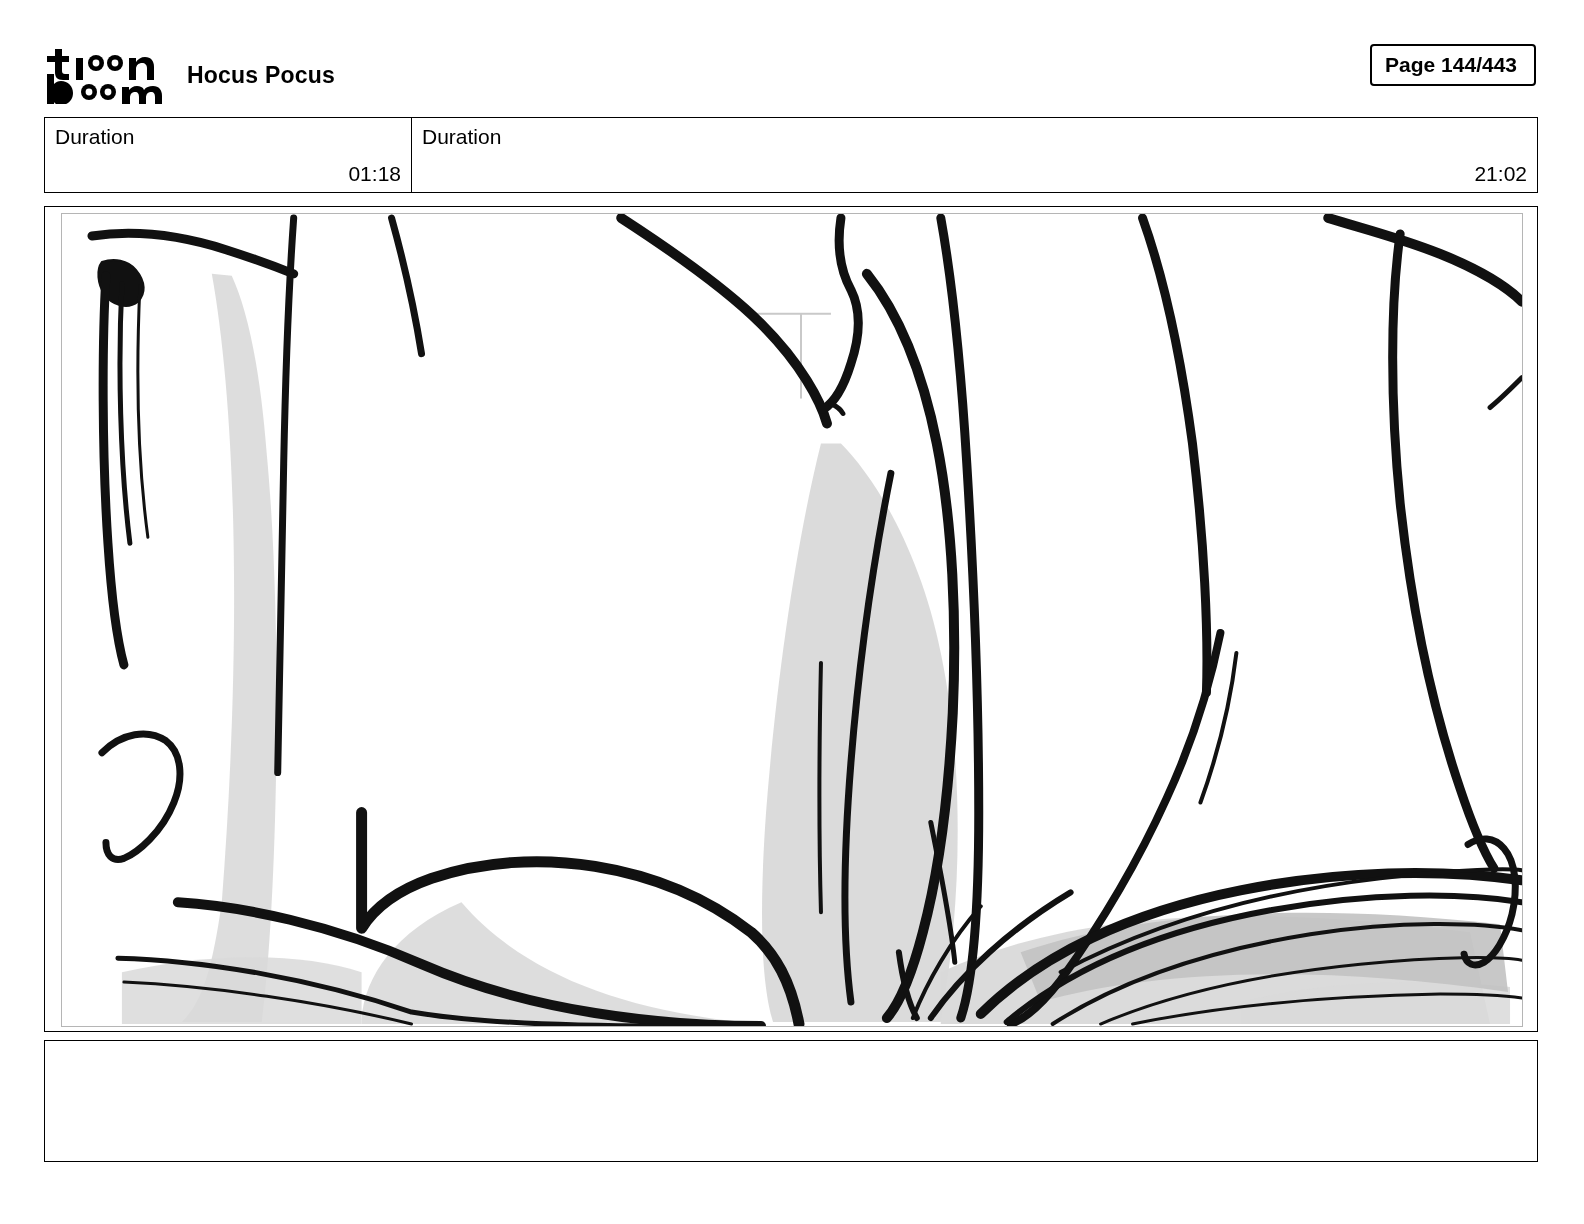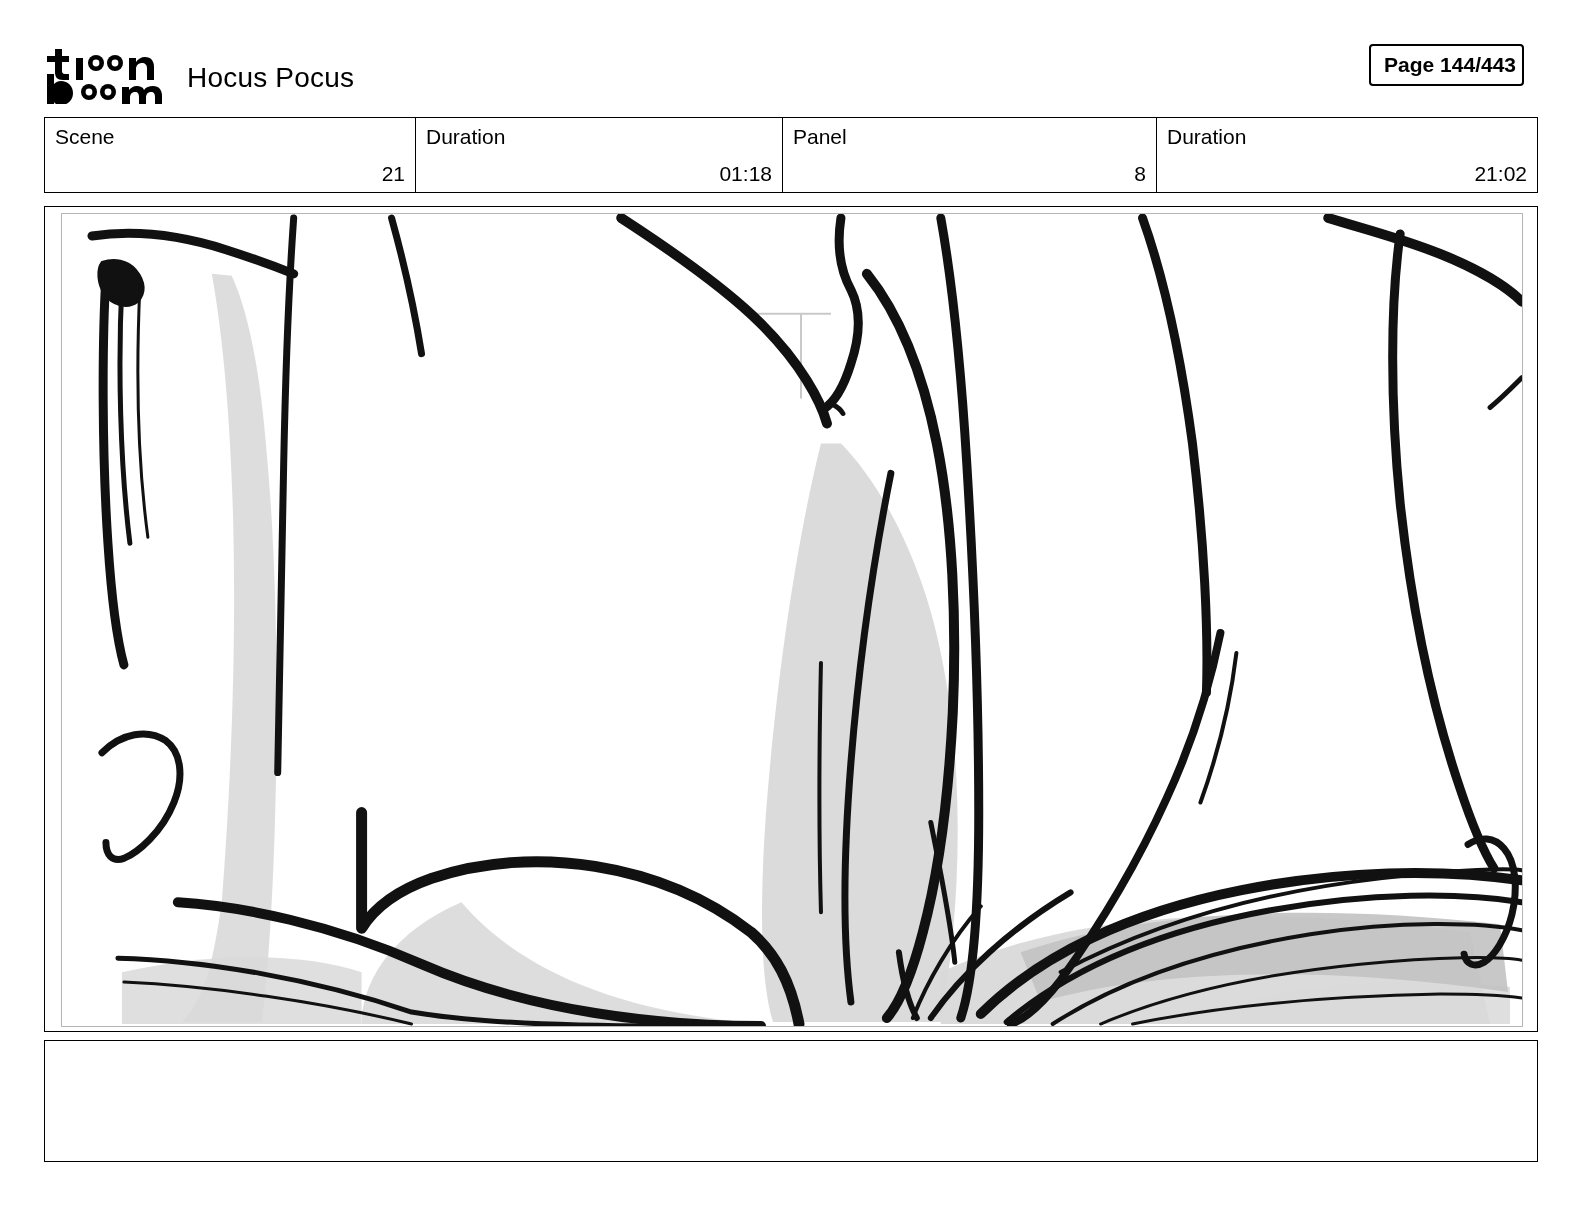--- a/index.html
+++ b/index.html
@@ -36,31 +36,31 @@
     position: absolute;
     left: 0;
     top: 2px;
     width: 122px;
     height: 58px;
   }
   .doc-title {
     position: absolute;
     left: 143px;
     top: 18px;
-    font-size: 28px;
-    font-weight: normal;
+    font-size: 23px;
+    font-weight: bold;
     letter-spacing: 0.2px;
   }
   .page-badge {
     position: absolute;
-    right: 16px;
+    right: 4px;
     top: 0;
     border: 2px solid #000;
     border-radius: 4px;
-    padding: 8px 6px 9px 13px;
+    padding: 8px 17px 9px 13px;
     font-size: 21px;
     font-weight: bold;
     line-height: 1;
   }
 
   
   .meta-table {
     position: absolute;
     left: 44px;
     top: 117px;
@@ -169,34 +169,26 @@
       </svg>
     </div>
 
     <div class="doc-title">Hocus Pocus</div>
 
     <div class="page-badge">Page 144/443</div>
   </div>
 
   <div class="meta-table">
 
-    <div class="meta-cell w-scene">
-      <div class="lbl">Scene</div>
-      <div class="val">21</div>
-    </div>
 
     <div class="meta-cell w-dur1">
       <div class="lbl">Duration</div>
       <div class="val">01:18</div>
     </div>
 
-    <div class="meta-cell w-panel">
-      <div class="lbl">Panel</div>
-      <div class="val">8</div>
-    </div>
 
     <div class="meta-cell w-dur2">
       <div class="lbl">Duration</div>
       <div class="val">21:02</div>
     </div>
   </div>
 
   <div class="panel-frame">
     <div class="panel-inner">
       <svg class="panel-art" viewBox="0 0 1462 814" preserveAspectRatio="none">

